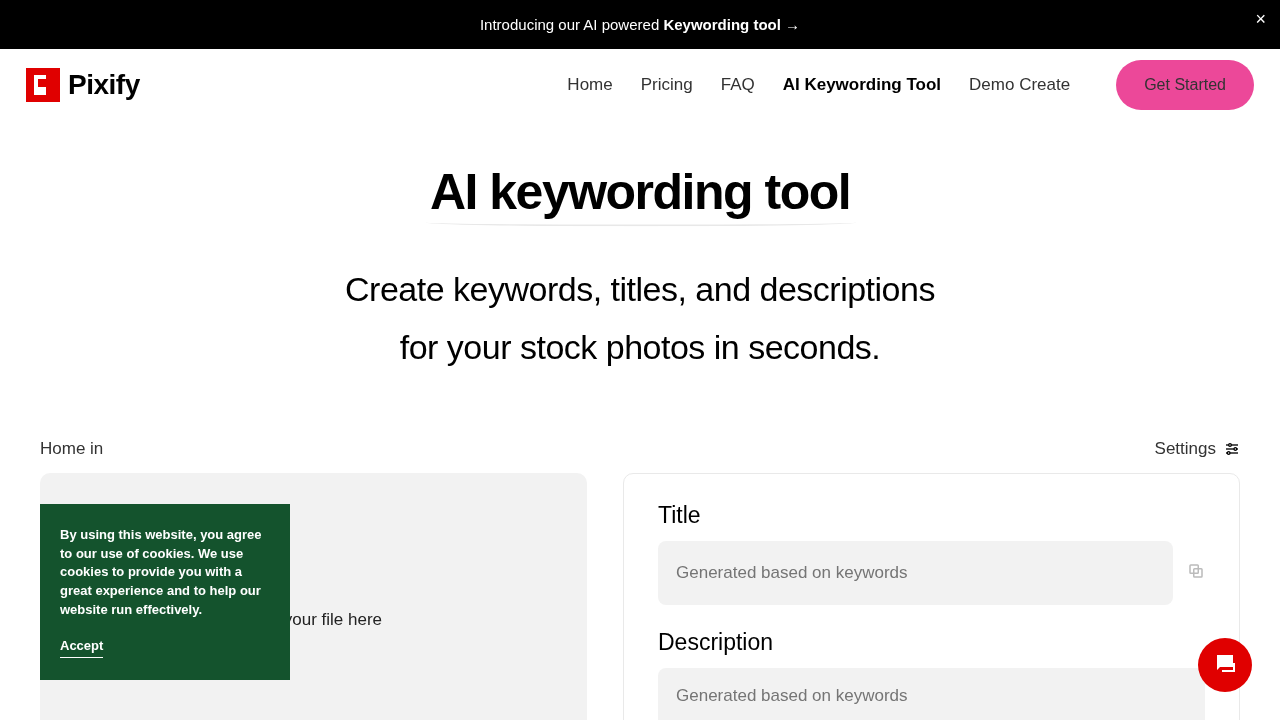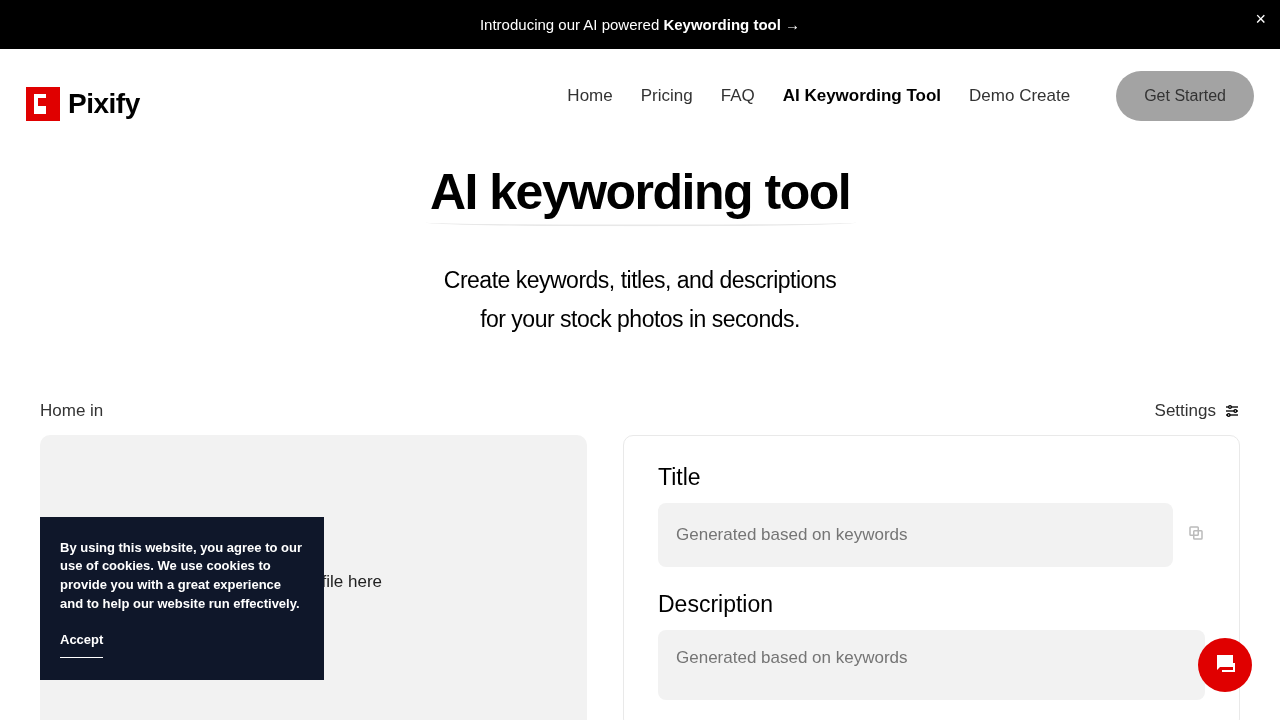--- a/index.html
+++ b/index.html
@@ -5,36 +5,36 @@
   * { box-sizing: border-box; margin: 0; padding: 0; }
   html, body { width: 1280px; height: 720px; overflow: hidden; font-family: -apple-system, BlinkMacSystemFont, "Segoe UI", Helvetica, Arial, sans-serif; color: #000; background: #fff; }
   a { text-decoration: none; color: inherit; }
 
   
   .announce { background: #000; color: #fff; height: 49px; display: flex; align-items: center; justify-content: center; position: relative; font-size: 15px; }
   .announce .bold { font-weight: 700; }
   .announce .close { position: absolute; right: 14px; top: 10px; font-size: 18px; line-height: 1; cursor: pointer; color: #fff; }
 
   
-  .header { height: 72px; display: flex; align-items: flex-end; padding: 0 26px; }
+  .header { height: 72px; display: flex; align-items: center; padding: 0 26px; }
   .logo { display: flex; align-items: center; gap: 8px; }
   .logo-mark { width: 34px; height: 34px; background: #e00000; position: relative; }
   .logo-mark::before { content: ""; position: absolute; left: 8px; top: 7px; width: 12px; height: 20px; background: #fff; }
   .logo-mark::after { content: ""; position: absolute; left: 12px; top: 11px; width: 8px; height: 8px; background: #e00000; }
   .logo-text { font-size: 28px; font-weight: 700; letter-spacing: -0.5px; }
   .nav { margin-left: auto; display: flex; align-items: center; gap: 28px; font-size: 17px; }
   .nav a { color: #333; }
   .nav a.active { color: #000; font-weight: 600; }
-  .cta { background: #a3a3a3; color: #fff; border-radius: 999px; padding: 16px 28px; font-size: 16px; font-weight: 500; margin-left: 18px; cursor: pointer; }
+  .cta { background: #ec4899; color: #fff; border-radius: 999px; padding: 16px 28px; font-size: 16px; font-weight: 500; margin-left: 18px; cursor: pointer; }
 
   
   .hero { text-align: center; margin-top: 42px; }
   .hero h1 { font-size: 50px; font-weight: 700; letter-spacing: -1.5px; display: inline-block; position: relative; }
   .hero h1::after { content: ""; position: absolute; left: -4px; right: -6px; bottom: -8px; height: 10px; border-bottom: 3px solid #e8e8e8; border-radius: 50%; transform: scaleY(0.6); }
-  .hero p { font-size: 23px; margin-top: 40px; line-height: 1.7; letter-spacing: -0.5px; }
+  .hero p { font-size: 34px; margin-top: 40px; line-height: 1.7; letter-spacing: -0.5px; }
 
   
   .tool-wrap { margin-top: 62px; padding: 0 40px; }
   .tool-top { display: flex; justify-content: space-between; align-items: center; font-size: 17px; color: #333; margin-bottom: 14px; }
   .settings-link { display: flex; align-items: center; gap: 8px; cursor: pointer; }
   .sliders-icon svg { display: block; }
 
   .panels { display: flex; gap: 36px; }
   .panel { flex: 1; border-radius: 10px; }
   .panel.left { background: #f2f2f2; min-height: 280px; display: flex; align-items: center; justify-content: center; }
@@ -42,23 +42,23 @@
   .drop-text { font-size: 17px; color: #222; }
 
   .field-label { font-size: 23px; margin-bottom: 12px; }
   .field-row { display: flex; align-items: center; gap: 14px; }
   .field { flex: 1; background: #f2f2f2; border-radius: 8px; border: none; padding: 22px 18px; font-size: 17px; color: #777; font-family: inherit; outline: none; }
   textarea.field { resize: none; height: 70px; padding-top: 18px; }
   .copy-icon { color: #bbb; cursor: pointer; }
   .desc-block { margin-top: 24px; }
 
   
-  .cookie { position: absolute; left: 40px; bottom: 40px; width: 284px; background: #0f172a; color: #fff; padding: 22px 20px; font-size: 13px; line-height: 1.45; font-family: Arial, sans-serif; }
+  .cookie { position: absolute; left: 40px; bottom: 40px; width: 250px; background: #14532d; color: #fff; padding: 22px 20px; font-size: 13px; line-height: 1.45; font-family: Arial, sans-serif; }
   .cookie-text { font-weight: 600; }
-  .cookie button { background: none; border: none; color: #fff; font-size: 13px; font-weight: 600; margin-top: 18px; padding: 0 0 10px 0; border-bottom: 1px solid #fff; cursor: pointer; font-family: Arial, sans-serif; }
+  .cookie button { background: none; border: none; color: #fff; font-size: 13px; font-weight: 600; margin-top: 18px; padding: 0 0 4px 0; border-bottom: 1px solid #fff; cursor: pointer; font-family: Arial, sans-serif; }
 
   
   .chat { position: absolute; right: 28px; bottom: 28px; width: 54px; height: 54px; background: #e00000; border-radius: 50%; display: flex; align-items: center; justify-content: center; cursor: pointer; }
   .chat svg { fill: #fff; }
 </style>
 </head>
 <body>
 
 <div class="announce">
   <span>

